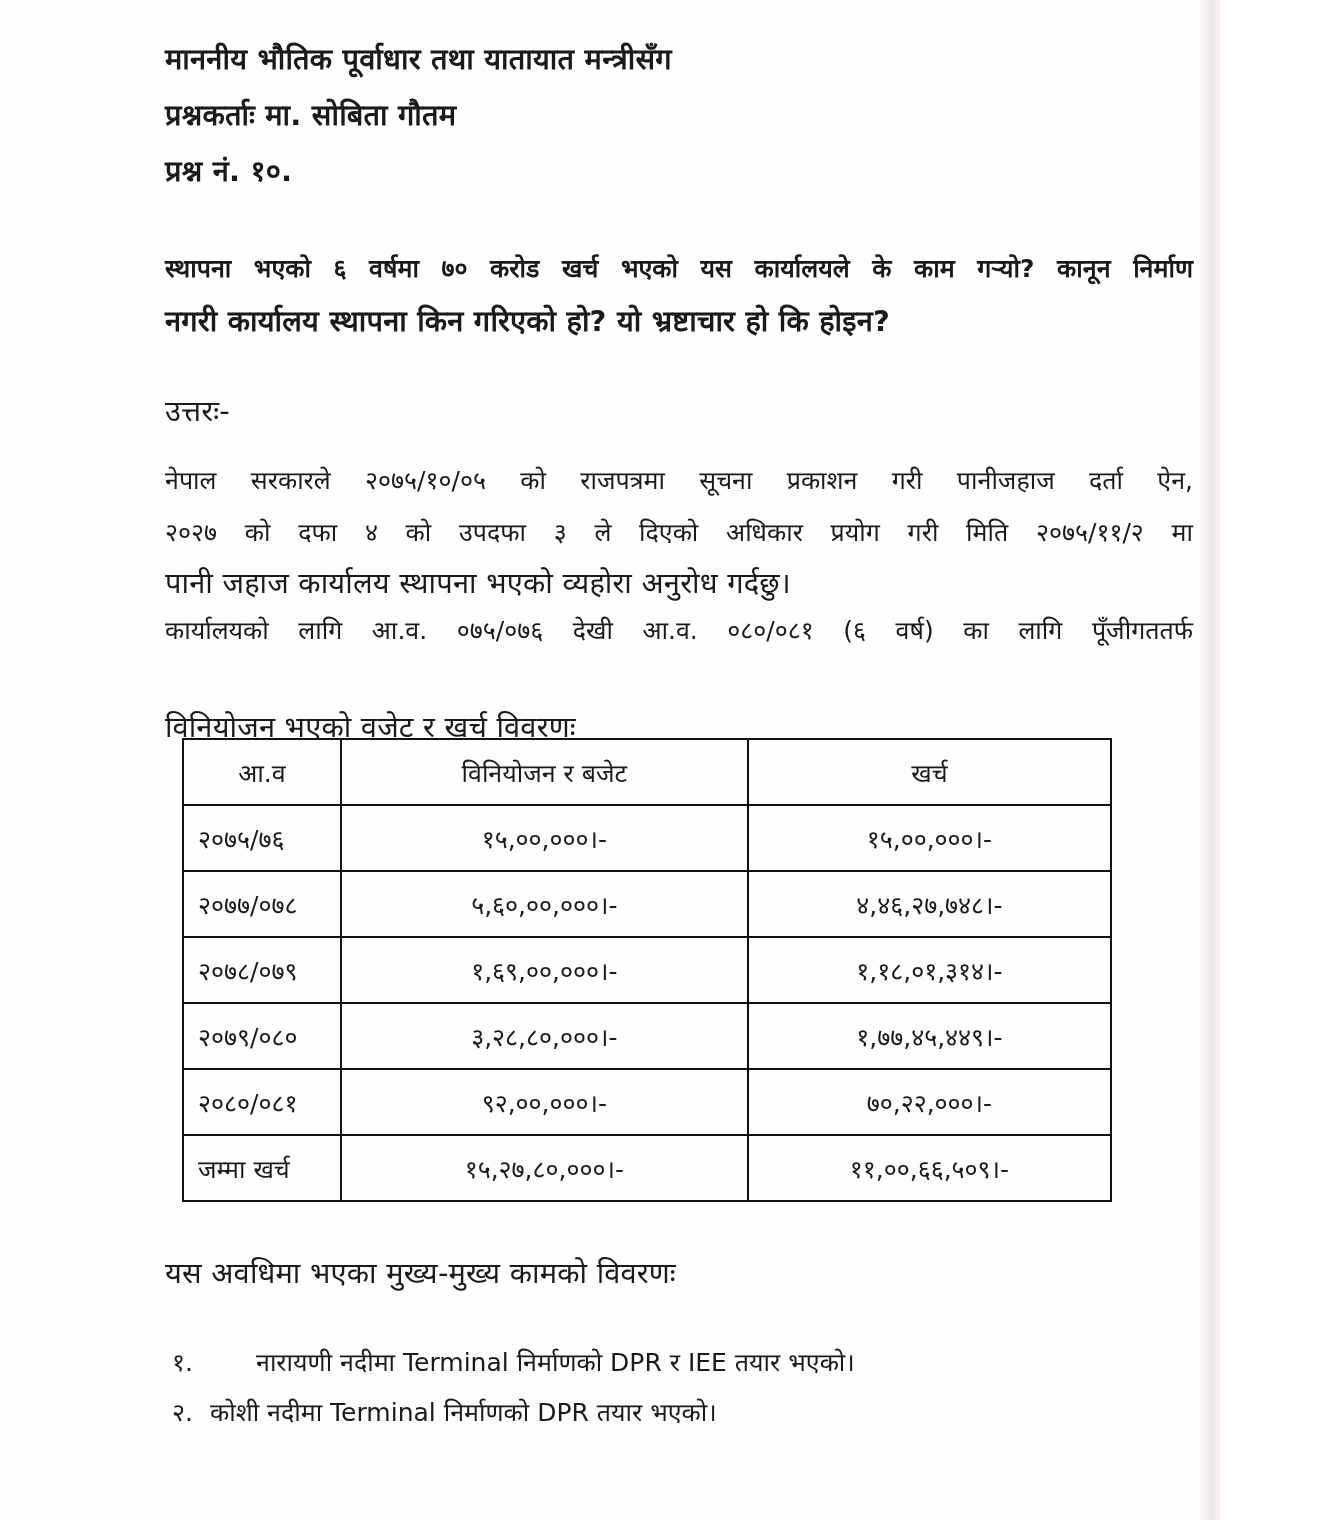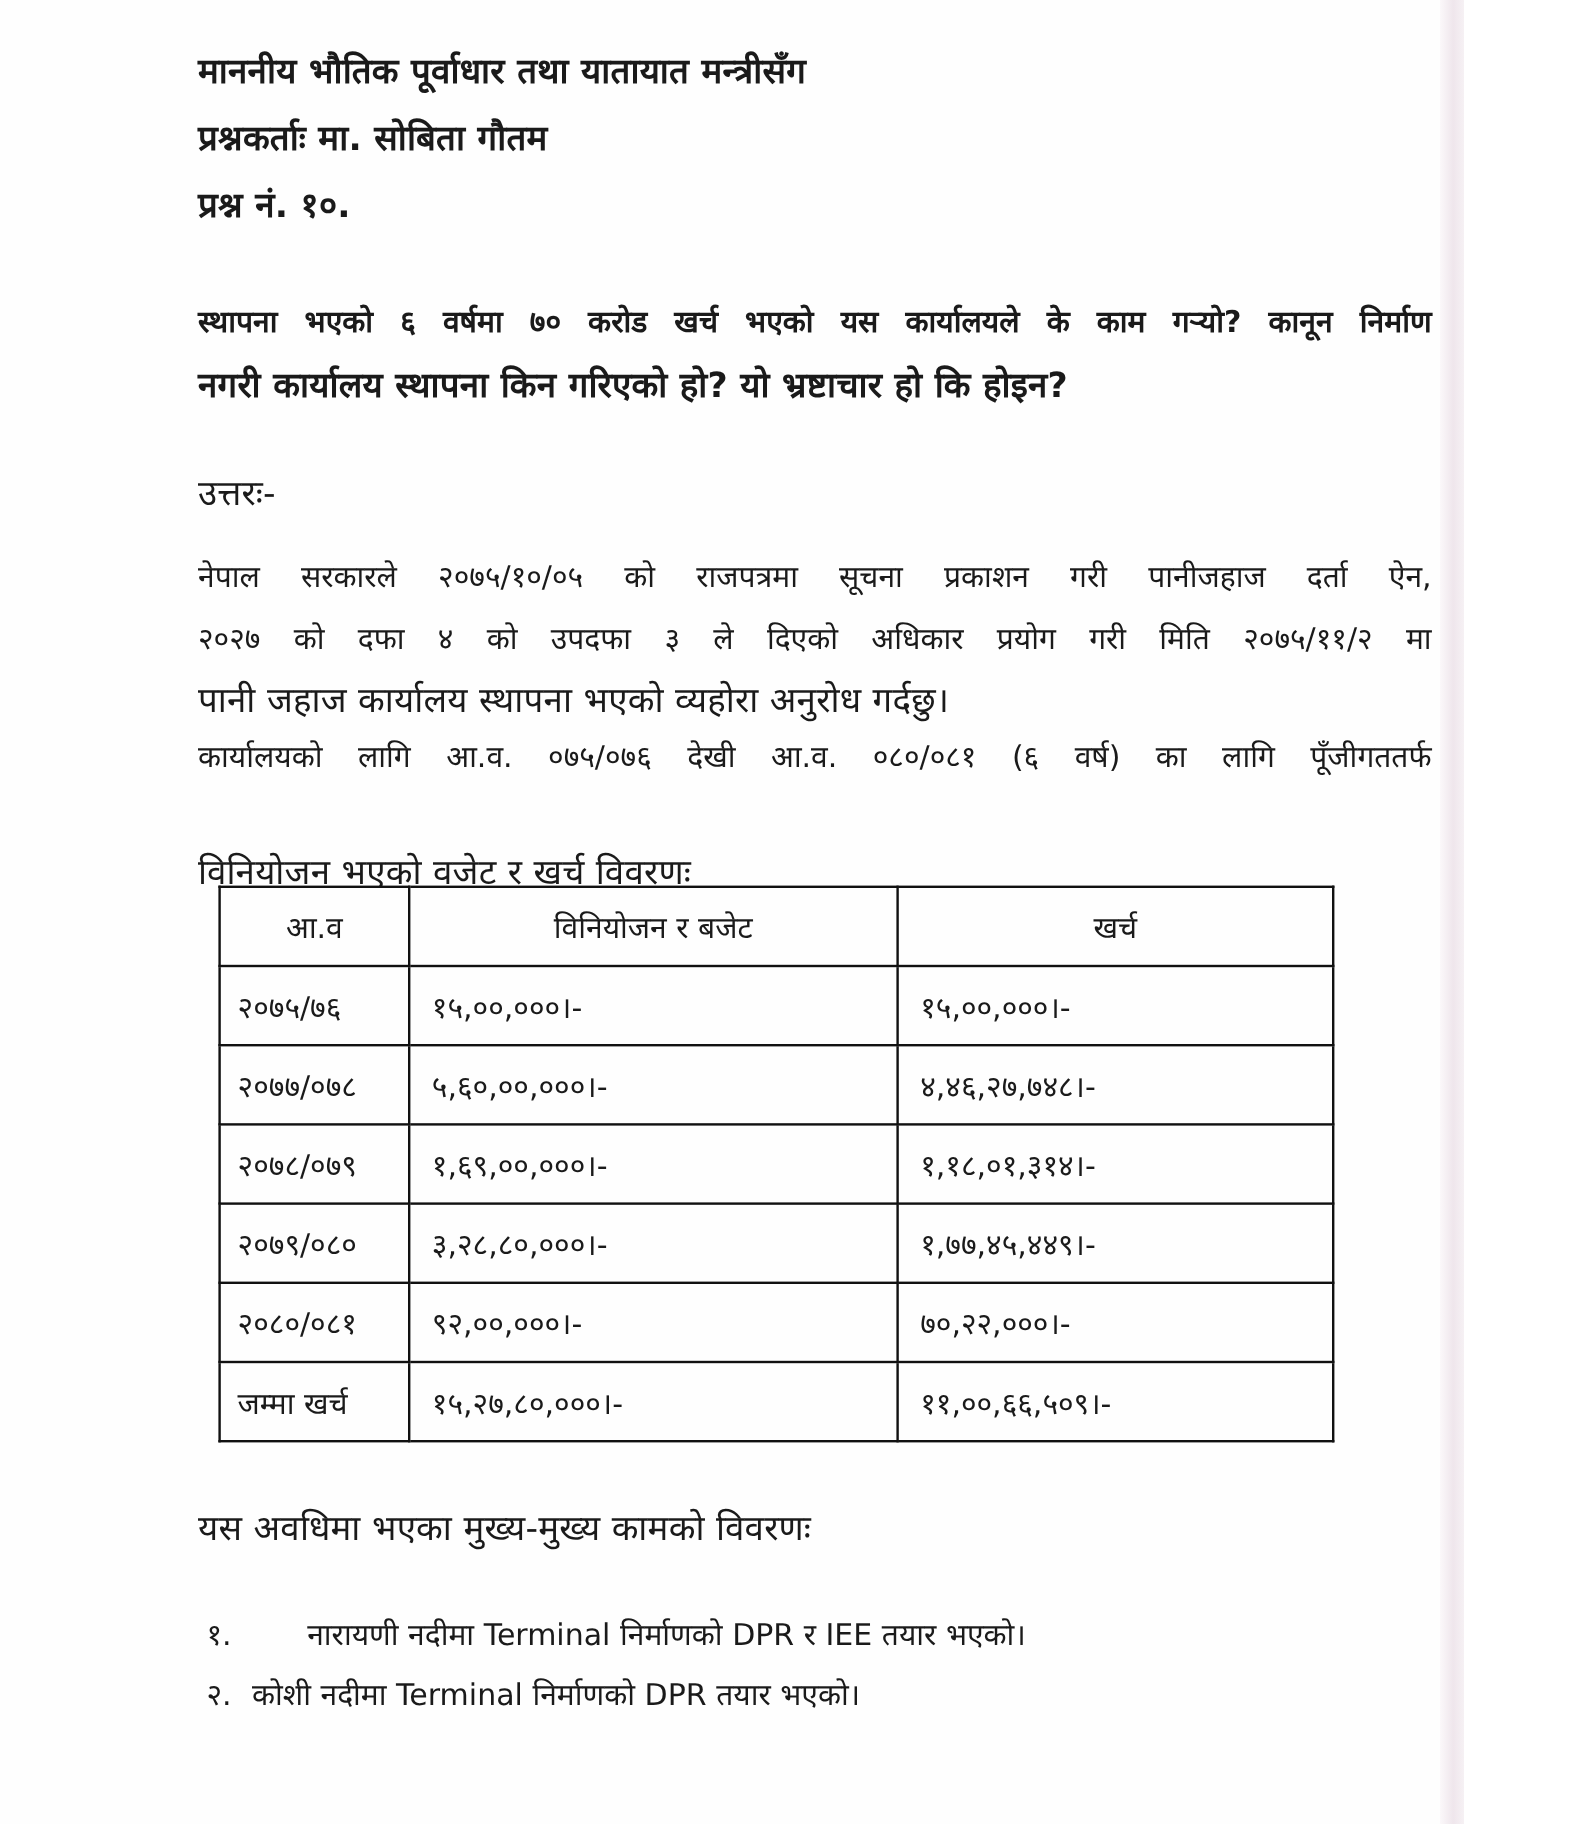--- a/index.html
+++ b/index.html
@@ -69,21 +69,21 @@
   }
   table.budget th, table.budget td {
     border: 2.5px solid #111;
     height: 62px;
     padding: 0 18px;
     font-weight: normal;
   }
   table.budget tr { height: 66px; padding-left: 20px; }
   table.budget th { text-align: center; height: 58px; }
   table.budget td.fy { text-align: left; width: 120px; padding-left: 14px; }
-  table.budget td.num { text-align: left; }
+  table.budget td.num { text-align: center; }
   col.c1 { width: 158px; }
   col.c2 { width: 408px; }
   col.c3 { width: 364px; }
 
   .list-item {
     position: absolute;
     font-size: 25px;
     line-height: 34px;
     white-space: nowrap;
   }

